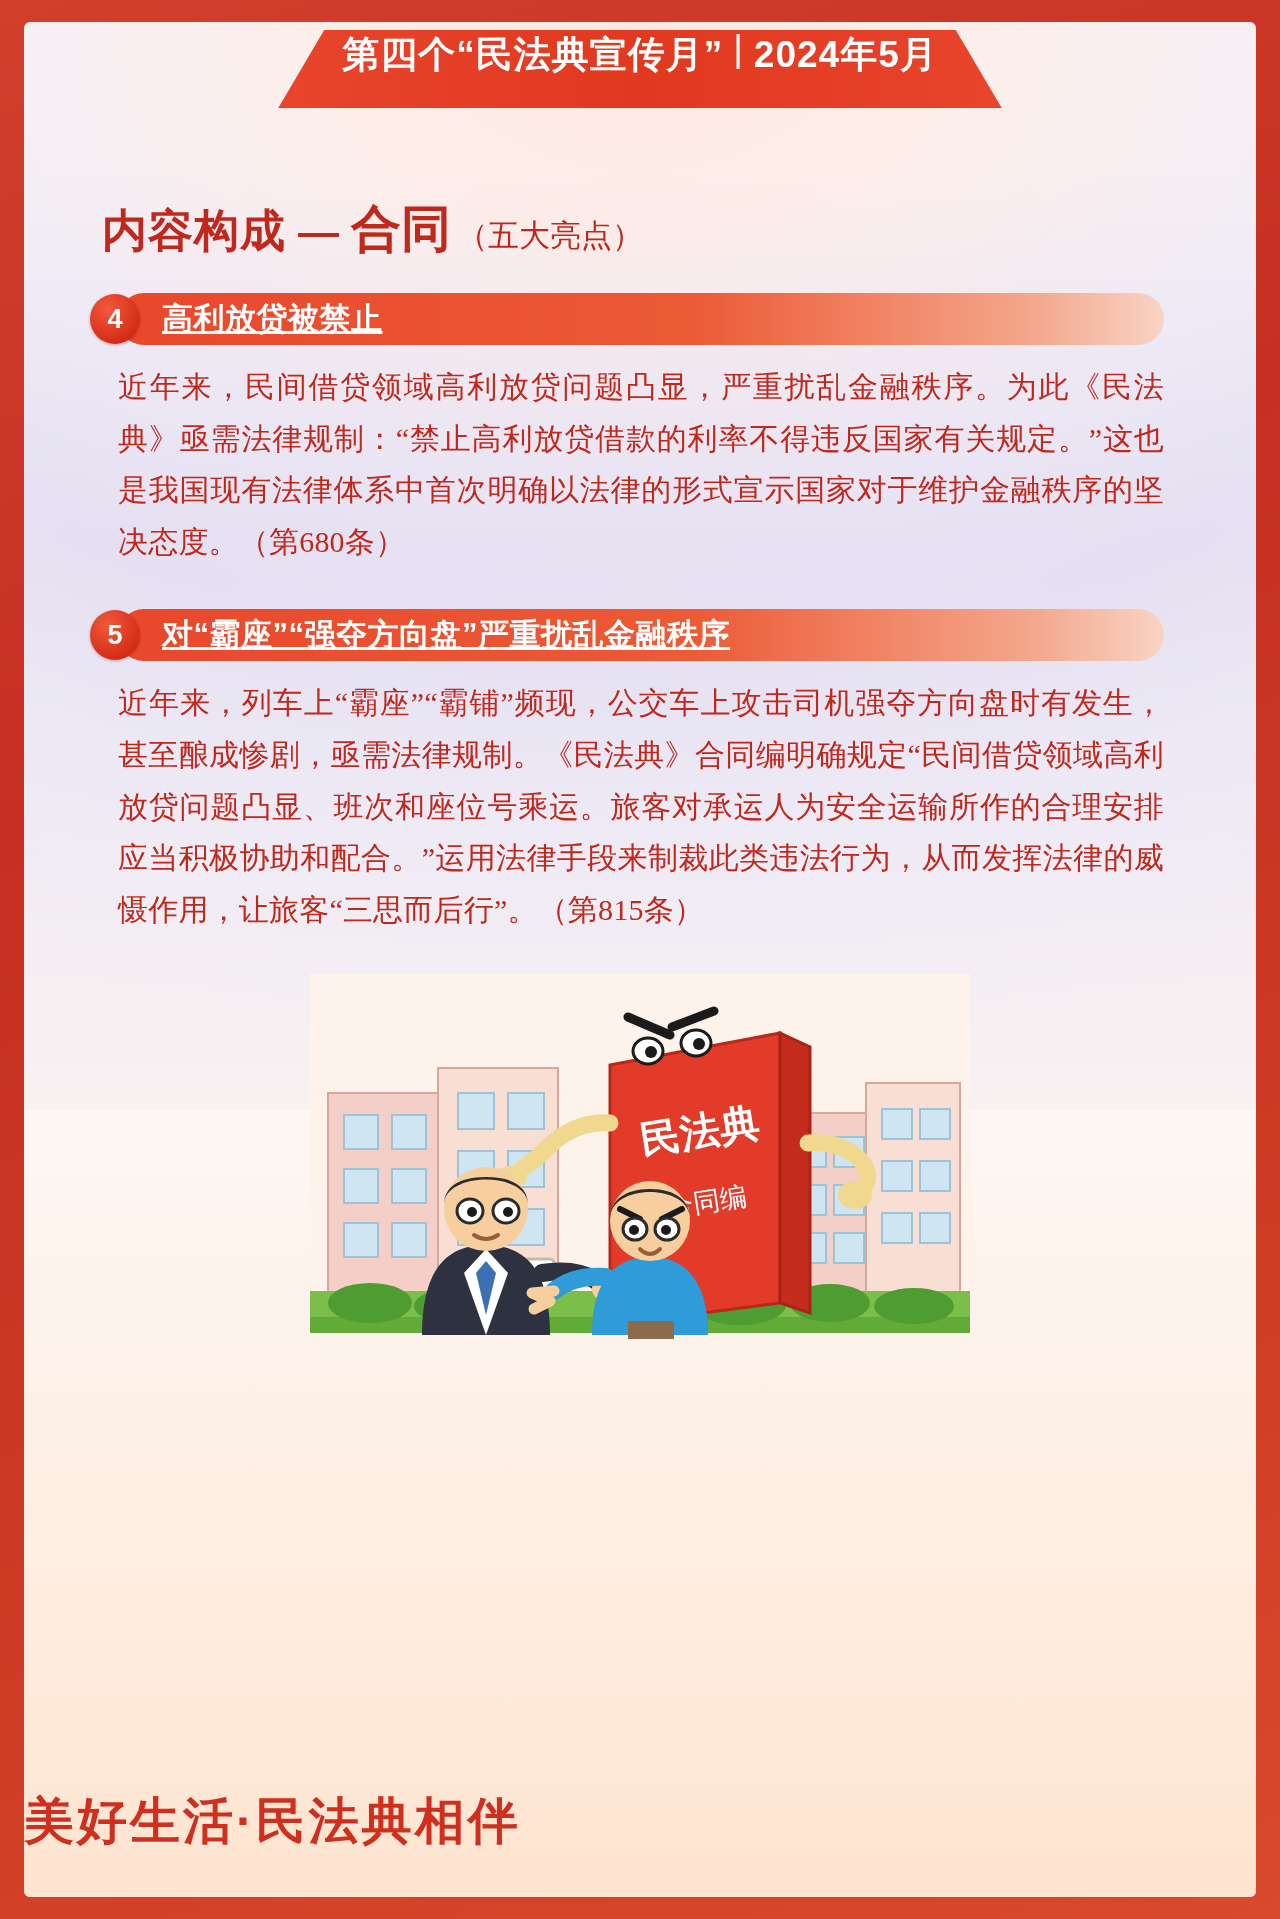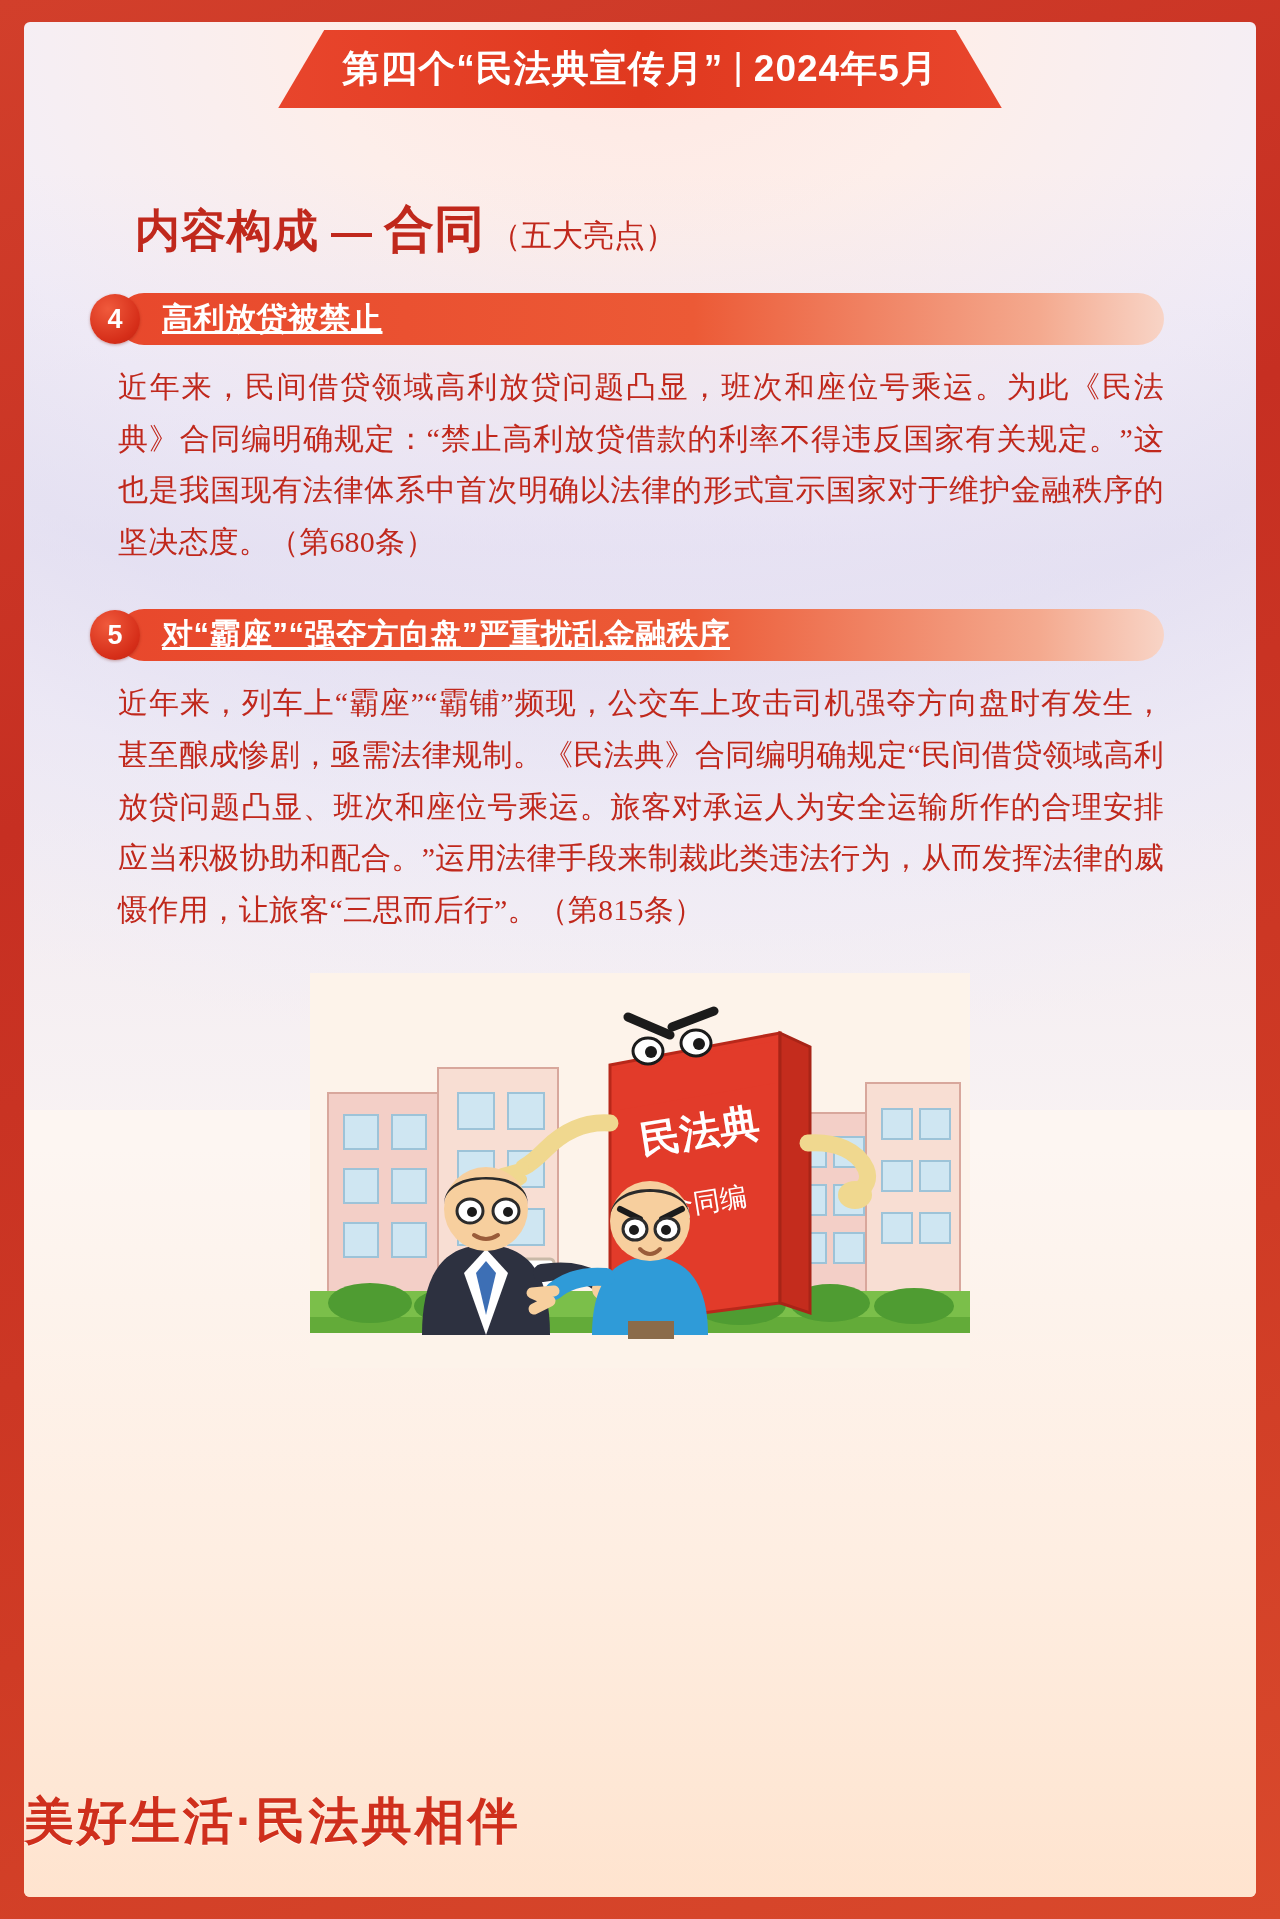--- a/index.html
+++ b/index.html
@@ -60,21 +60,21 @@
   .banner-wrap {
     position: relative;
     z-index: 4;
     display: flex;
     justify-content: center;
     padding-top: 8px;
   }
   .banner {
     position: relative;
     display: inline-flex;
-    align-items: center;
+    align-items: flex-start;
     justify-content: center;
     height: 78px;
     padding: 0 64px;
     background: linear-gradient(90deg, #e8452c 0%, #e0391f 50%, #e8452c 100%);
     color: #fff;
     font-size: 37px;
     font-weight: bold;
     letter-spacing: 1px;
     white-space: nowrap;
     clip-path: polygon(46px 0, calc(100% - 46px) 0, 100% 100%, 0 100%);
@@ -93,21 +93,20 @@
     z-index: 4;
     margin: 88px 0 0 78px;
     display: flex;
     align-items: baseline;
     color: #c0281c;
   }
   .section-head .h-main {
     font-size: 45px;
     font-weight: bold;
     letter-spacing: 1px;
-    margin-left: 33px;
   }
   .section-head .h-dash {
     font-size: 41px;
     font-weight: bold;
     margin: 0 12px;
   }
   .section-head .h-key {
     font-size: 50px;
     font-weight: bold;
   }
@@ -226,21 +225,21 @@
     </div>
 
     <div class="items">
 
       <div class="item">
         <div class="item-title-row">
           <div class="title-pill"></div>
           <div class="badge">4</div>
           <div class="title-text">高利放贷被禁止</div>
         </div>
-        <div class="item-body">近年来，民间借贷领域高利放贷问题凸显，班次和座位号乘运。为此《民法典》合同编明确规定：“禁止高利放贷借款的利率不得违反国家有关规定。”这也是我国现有法律体系中首次明确以法律的形式宣示国家对于维护金融秩序的坚决态度。（第680条）</div>
+        <div class="item-body">近年来，民间借贷领域高利放贷问题凸显，严重扰乱金融秩序。为此《民法典》亟需法律规制：“禁止高利放贷借款的利率不得违反国家有关规定。”这也是我国现有法律体系中首次明确以法律的形式宣示国家对于维护金融秩序的坚决态度。（第680条）</div>
       </div>
 
       <div class="item" style="margin-top:42px;">
         <div class="item-title-row">
           <div class="title-pill"></div>
           <div class="badge">5</div>
           <div class="title-text">对“霸座”“强夺方向盘”严重扰乱金融秩序</div>
         </div>
         <div class="item-body">近年来，列车上“霸座”“霸铺”频现，公交车上攻击司机强夺方向盘时有发生，甚至酿成惨剧，亟需法律规制。《民法典》合同编明确规定“民间借贷领域高利放贷问题凸显、班次和座位号乘运。旅客对承运人为安全运输所作的合理安排应当积极协助和配合。”运用法律手段来制裁此类违法行为，从而发挥法律的威慑作用，让旅客“三思而后行”。（第815条）</div>
       </div>

